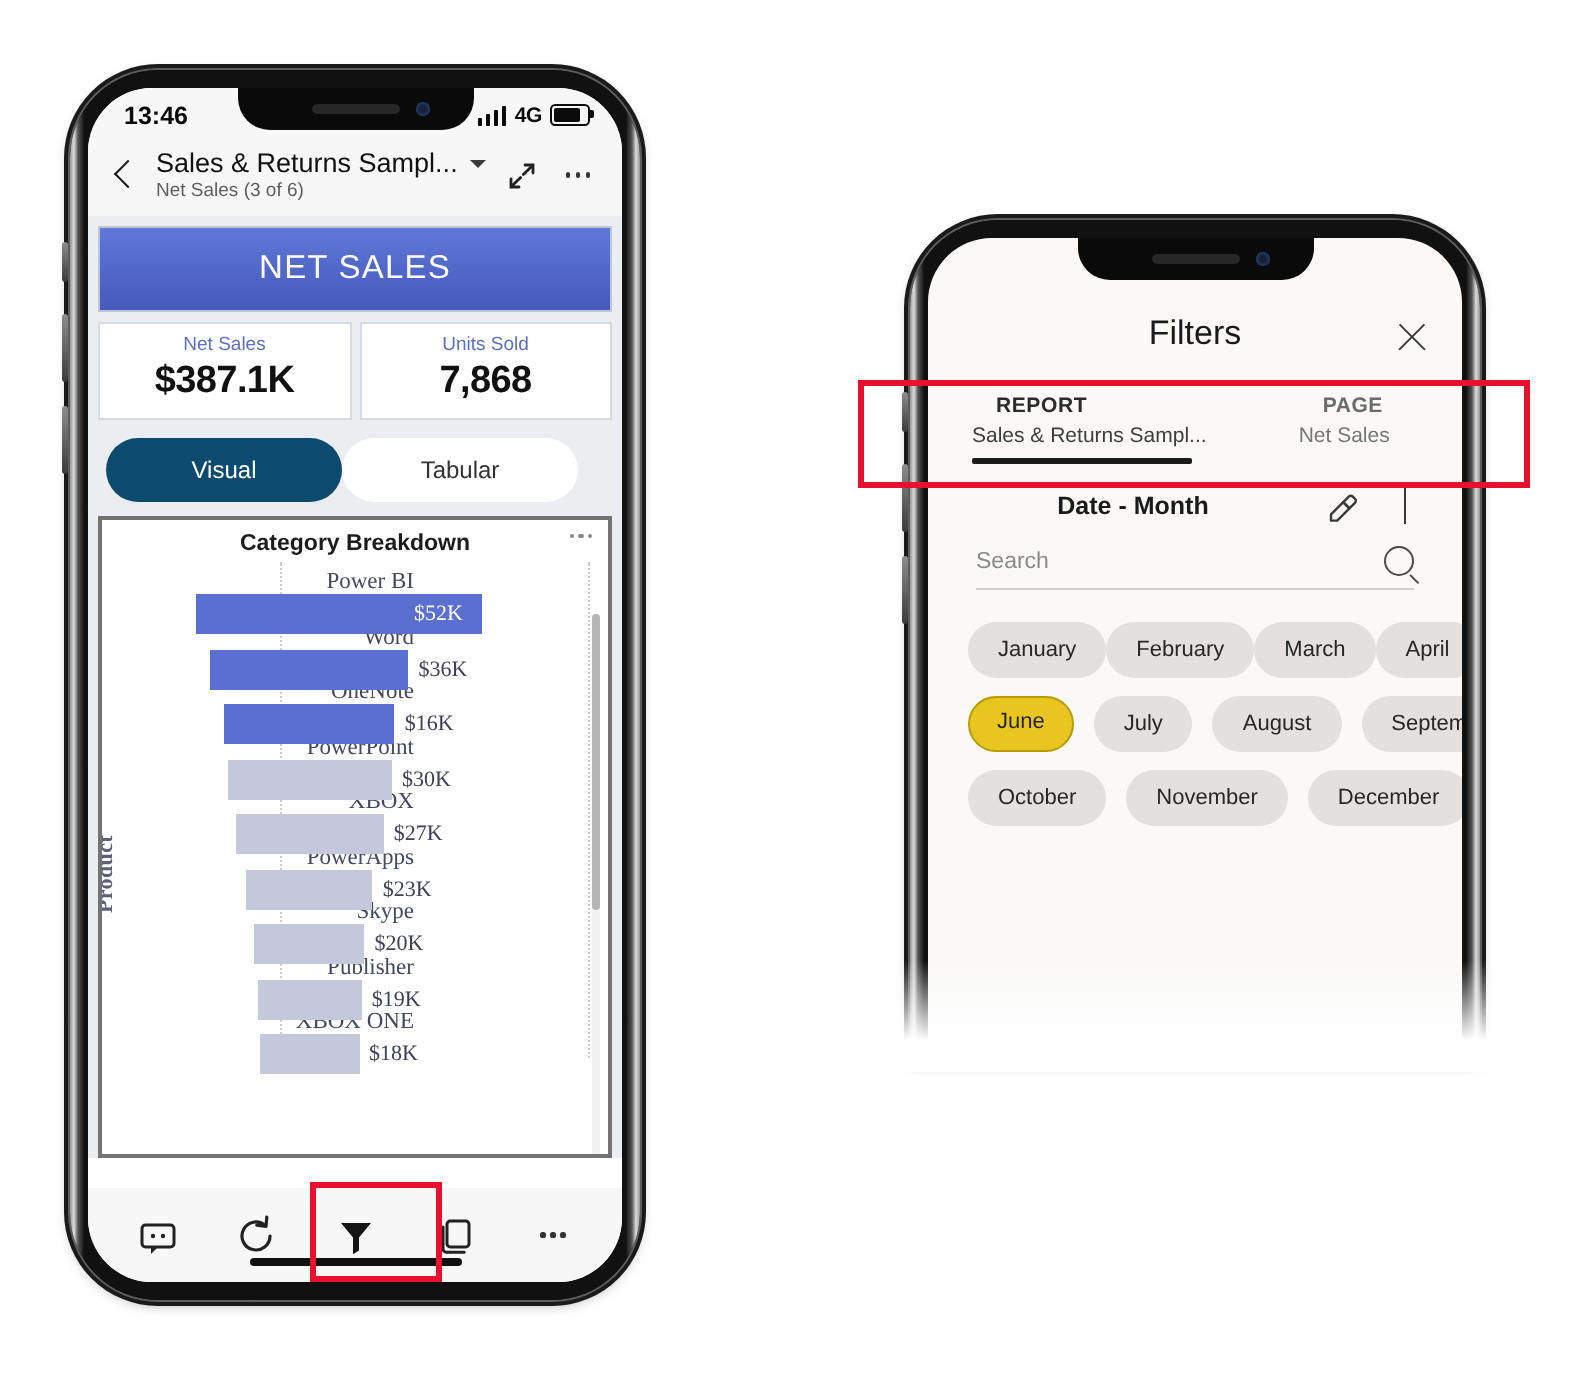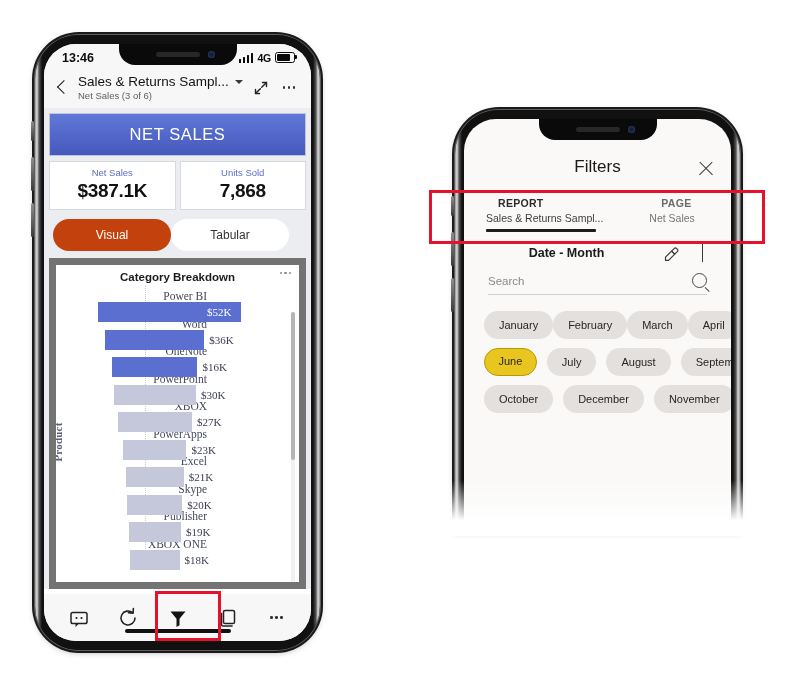--- a/index.html
+++ b/index.html
@@ -94,24 +94,24 @@
   .kpis { display:flex; gap:4px; margin-top:5px; }
   .kpi { flex:1; background:#fff; border:1px solid #d7d9e0; text-align:center; padding:5px 0 7px; }
   .kpi .lbl{ font-size:9.5px; color:#5b6ec6; }
   .kpi .val{ font-size:19px; font-weight:bold; color:#111; margin-top:2px; letter-spacing:-.3px;}
 
   .segwrap{ display:flex; gap:0; margin:9px 0 0 4px; }
   .seg {
     min-width:86px; text-align:center; padding:9px 16px; border-radius:19px;
     font-size:12px; cursor:pointer;
   }
-  .seg.on{ background:#c2410c; color:#fff; }
+  .seg.on{ background:#0c4a6e; color:#fff; }
   .seg.off{ background:#fff; color:#333; }
 
-  .visualcard{ background:#fff; margin-top:7px; border:7px solid #737373; position:relative; height:317px; overflow:hidden; }
+  .visualcard{ background:#fff; margin-top:7px; border:2px solid #737373; position:relative; height:317px; overflow:hidden; }
   .vc-head{ display:flex; align-items:center; justify-content:center; position:relative; padding:6px 0 3px; }
   .vc-title{ font-size:11.5px; font-weight:bold; color:#1c1c1c; }
   .vc-dots{ position:absolute; right:8px; top:7px; display:flex; gap:2.2px; }
   .vc-dots i{ width:2.2px;height:2.2px;border-radius:50%;background:#8a8a8a; display:block;}
 
   .chartarea{ position:relative; padding:4px 16px 0 0; }
   .ylabel{
     position:absolute; left:2px; top:150px; transform: rotate(-90deg) translateX(-50%);
     transform-origin: left center;
     font-size:11px; font-weight:bold; color:#5c5f7a; letter-spacing:.2px;
@@ -311,27 +311,20 @@
                   <div class="bartrack">
                     <div class="bar" style="width: 74.25px;"></div>
                     <div class="barval">$27K</div>
                   </div>
                 </div>
                 <div class="barrow">
                   <div class="barlbl">PowerApps</div>
                   <div class="bartrack">
                     <div class="bar" style="width: 63.25px;"></div>
                     <div class="barval">$23K</div>
-                  </div>
-                </div>
-                <div class="barrow">
-                  <div class="barlbl">Excel</div>
-                  <div class="bartrack">
-                    <div class="bar" style="width: 57.75px;"></div>
-                    <div class="barval">$21K</div>
                   </div>
                 </div>
                 <div class="barrow">
                   <div class="barlbl">Skype</div>
                   <div class="bartrack">
                     <div class="bar" style="width: 55px;"></div>
                     <div class="barval">$20K</div>
                   </div>
                 </div>
                 <div class="barrow">
@@ -451,22 +444,22 @@
                 <div class="chip">April</div>
               </div>
               <div style="display: flex; gap: 10px; width: 100%;">
                 <div class="chip sel">June</div>
                 <div class="chip">July</div>
                 <div class="chip">August</div>
                 <div class="chip">September</div>
               </div>
               <div style="display: flex; gap: 10px; width: 100%;">
                 <div class="chip">October</div>
+                <div class="chip">November</div>
                 <div class="chip">December</div>
-                <div class="chip">November</div>
               </div>
             </div>
         </div>
       </div>
     </div>
     <div class="fade-mask"></div>
   </div>
 
   <div class="redbox" style="left:429px; top:190px; width:330px; height:48px;"></div>
 

